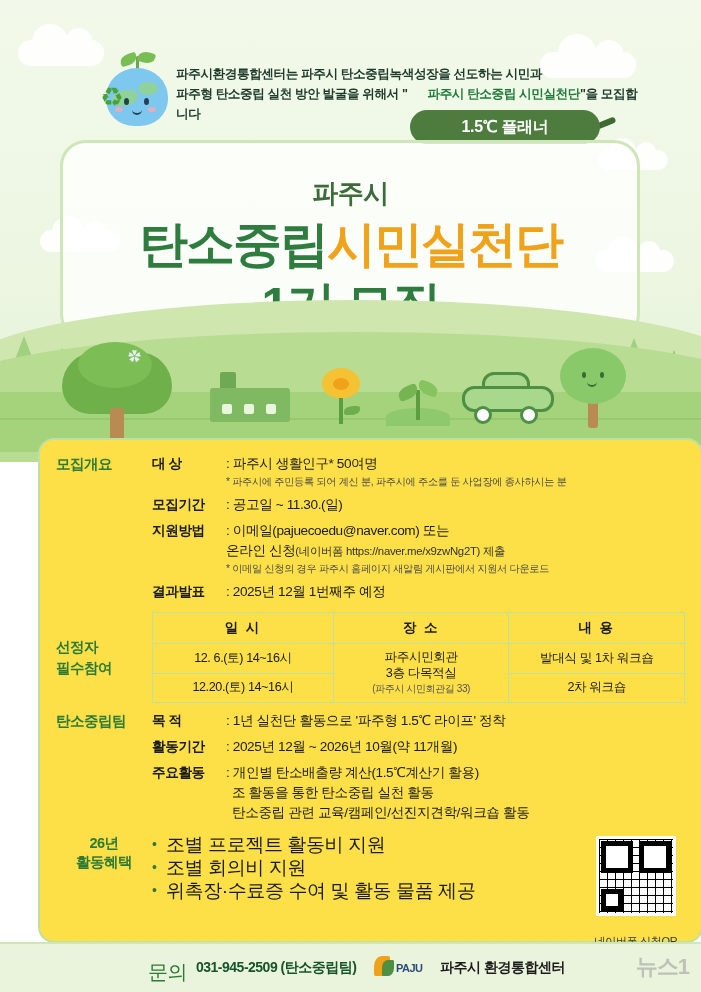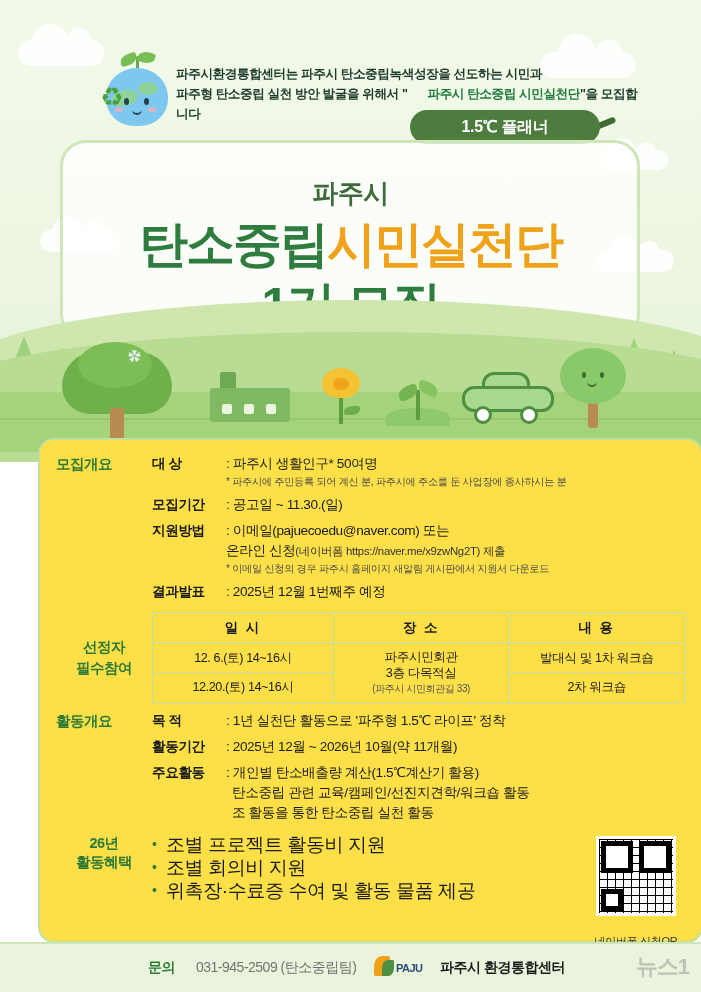--- a/index.html
+++ b/index.html
@@ -464,21 +464,20 @@
   
   .table-wrap {
     display: flex;
     align-items: center;
     margin: 10px 0 6px 0;
   }
   .tbl-label {
     width: 96px; flex: 0 0 96px;
     color: #2d7a37; font-weight: 800;
     font-size: 14.5px; line-height: 21px;
-    text-align: center;
     letter-spacing: -.5px;
   }
   table.sched {
     border-collapse: collapse;
     width: 100%;
     font-size: 12.6px;
     color: #1b1b1b;
   }
   table.sched th, table.sched td {
     border: 1px solid #bfe0a4;
@@ -555,26 +554,26 @@
   
   .footer {
     position: absolute;
     left: 0; bottom: 0;
     width: 701px; height: 50px;
     background: #eaf4dc;
     border-top: 2px solid #cfe6b8;
   }
   .footer .inq-label {
     position: absolute; left: 148px; top: 15px;
-    font-size: 14px; font-weight: 700; color: #2d7a37;
+    font-size: 20px; font-weight: 400; color: #2d7a37;
     letter-spacing: -.5px;
   }
   .footer .inq-val {
     position: absolute; left: 196px; top: 15px;
-    font-size: 14px; font-weight: 400; color: #737373;
+    font-size: 14px; font-weight: 700; color: #14532d;
     letter-spacing: -.5px;
     white-space: nowrap;
   }
   .footer .paju-logo {
     position: absolute; left: 374px; top: 12px;
     width: 52px; height: 26px;
   }
   .footer .paju-logo .mark {
     position: absolute; left: 0; top: 0;
     width: 16px; height: 20px;
@@ -753,35 +752,35 @@
             <tr>
               <td>12.20.(토)  14~16시</td>
               <td>2차 워크숍</td>
             </tr>
           </tbody>
         </table>
       </div>
     </div>
 
     <div class="row" style="margin-top:8px">
-      <div class="label">활동개요</div>
+      <div class="label">탄소중립팀</div>
       <div class="body-col">
         <div class="line">
           <span class="lbl-in">목      적</span><span>: 1년 실천단 활동으로 '파주형 1.5℃ 라이프' 정착</span>
         </div>
         <div class="gap"></div>
         <div class="line">
           <span class="lbl-in">활동기간</span><span>: 2025년 12월 ~ 2026년 10월(약 11개월)</span>
         </div>
         <div class="gap"></div>
         <div class="line">
           <span class="lbl-in">주요활동</span><span>: 개인별 탄소배출량 계산(1.5℃계산기 활용)</span>
         </div>
+        <div class="line" style="padding-left:80px">조 활동을 통한 탄소중립 실천 활동</div>
         <div class="line" style="padding-left:80px">탄소중립 관련 교육/캠페인/선진지견학/워크숍 활동</div>
-        <div class="line" style="padding-left:80px">조 활동을 통한 탄소중립 실천 활동</div>
       </div>
     </div>
 
     <div class="row" style="margin-top:10px">
       <div class="label center">
         <div>26년</div>
         <div>활동혜택</div>
       </div>
       <div class="body-col">
         <ul class="bullets">

